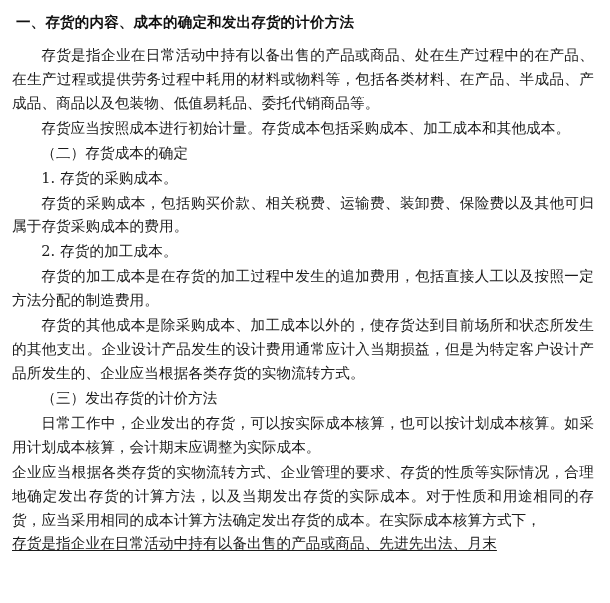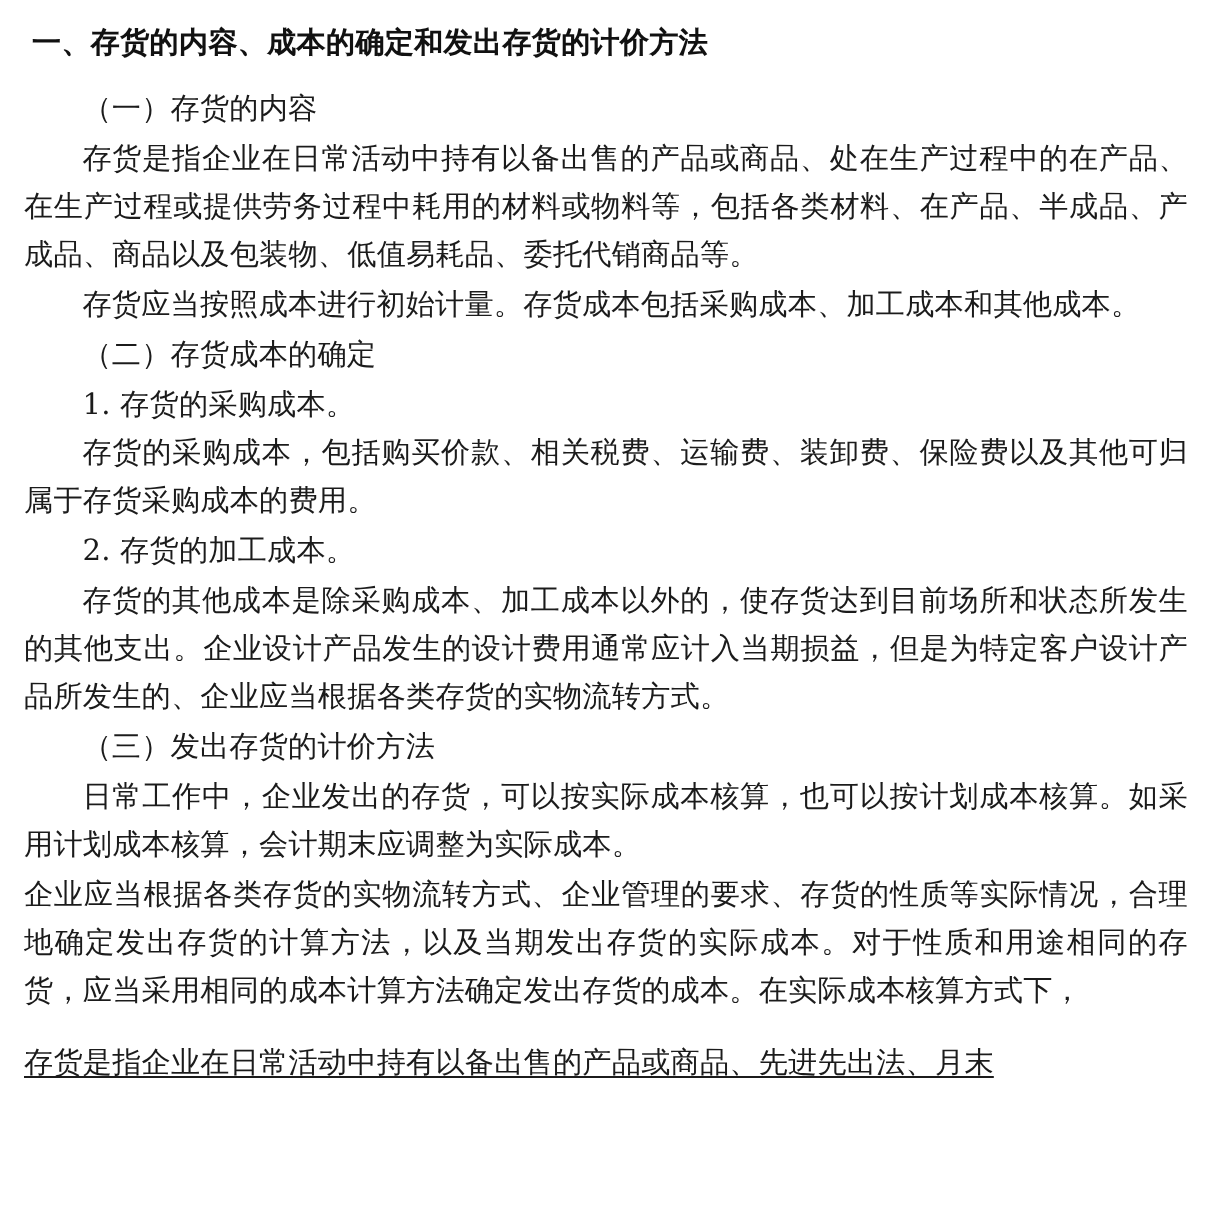--- a/index.html
+++ b/index.html
@@ -36,43 +36,43 @@
     text-align: justify;
     text-justify: inter-ideograph;
     margin: 0 0 1px 0;
     letter-spacing: 0.1px;
     color: #1b1b1b;
   }
   .indent {
     text-indent: 2em;
   }
   .tight {
-    margin-bottom: 12px;
+    margin-bottom: 0;
   }
   .underline-span {
     text-decoration: underline;
     text-underline-offset: 2px;
   }
   .last-line {
     position: relative;
   }
 </style>
 </head>
 <body>
 
 <div class="page">
 
   <div class="heading">一、存货的内容、成本的确定和发出存货的计价方法</div>
 
-  <p class="para indent">（一）存货的内容</p>
   <p class="para indent">存货是指企业在日常活动中持有以备出售的产品或商品、处在生产过程中的在产品、在生产过程或提供劳务过程中耗用的材料或物料等，包括各类材料、在产品、半成品、产成品、商品以及包装物、低值易耗品、委托代销商品等。</p>
   <p class="para indent">存货应当按照成本进行初始计量。存货成本包括采购成本、加工成本和其他成本。</p>
   <p class="para indent">（二）存货成本的确定</p>
   <p class="para indent">1. 存货的采购成本。</p>
   <p class="para indent">存货的采购成本，包括购买价款、相关税费、运输费、装卸费、保险费以及其他可归属于存货采购成本的费用。</p>
   <p class="para indent">2. 存货的加工成本。</p>
+  <p class="para indent">存货的加工成本是在存货的加工过程中发生的追加费用，包括直接人工以及按照一定方法分配的制造费用。</p>
   <p class="para indent">存货的其他成本是除采购成本、加工成本以外的，使存货达到目前场所和状态所发生的其他支出。企业设计产品发生的设计费用通常应计入当期损益，但是为特定客户设计产品所发生的、企业应当根据各类存货的实物流转方式。</p>
   <p class="para indent">（三）发出存货的计价方法</p>
   <p class="para indent">日常工作中，企业发出的存货，可以按实际成本核算，也可以按计划成本核算。如采用计划成本核算，会计期末应调整为实际成本。</p>
   <p class="para tight">企业应当根据各类存货的实物流转方式、企业管理的要求、存货的性质等实际情况，合理地确定发出存货的计算方法，以及当期发出存货的实际成本。对于性质和用途相同的存货，应当采用相同的成本计算方法确定发出存货的成本。在实际成本核算方式下，</p>
   <p class="para last-line"><span class="underline-span">存货是指企业在日常活动中持有以备出售的产品或商品、先进先出法、月末</span></p>
 
 </div>
 
 </body></html>

